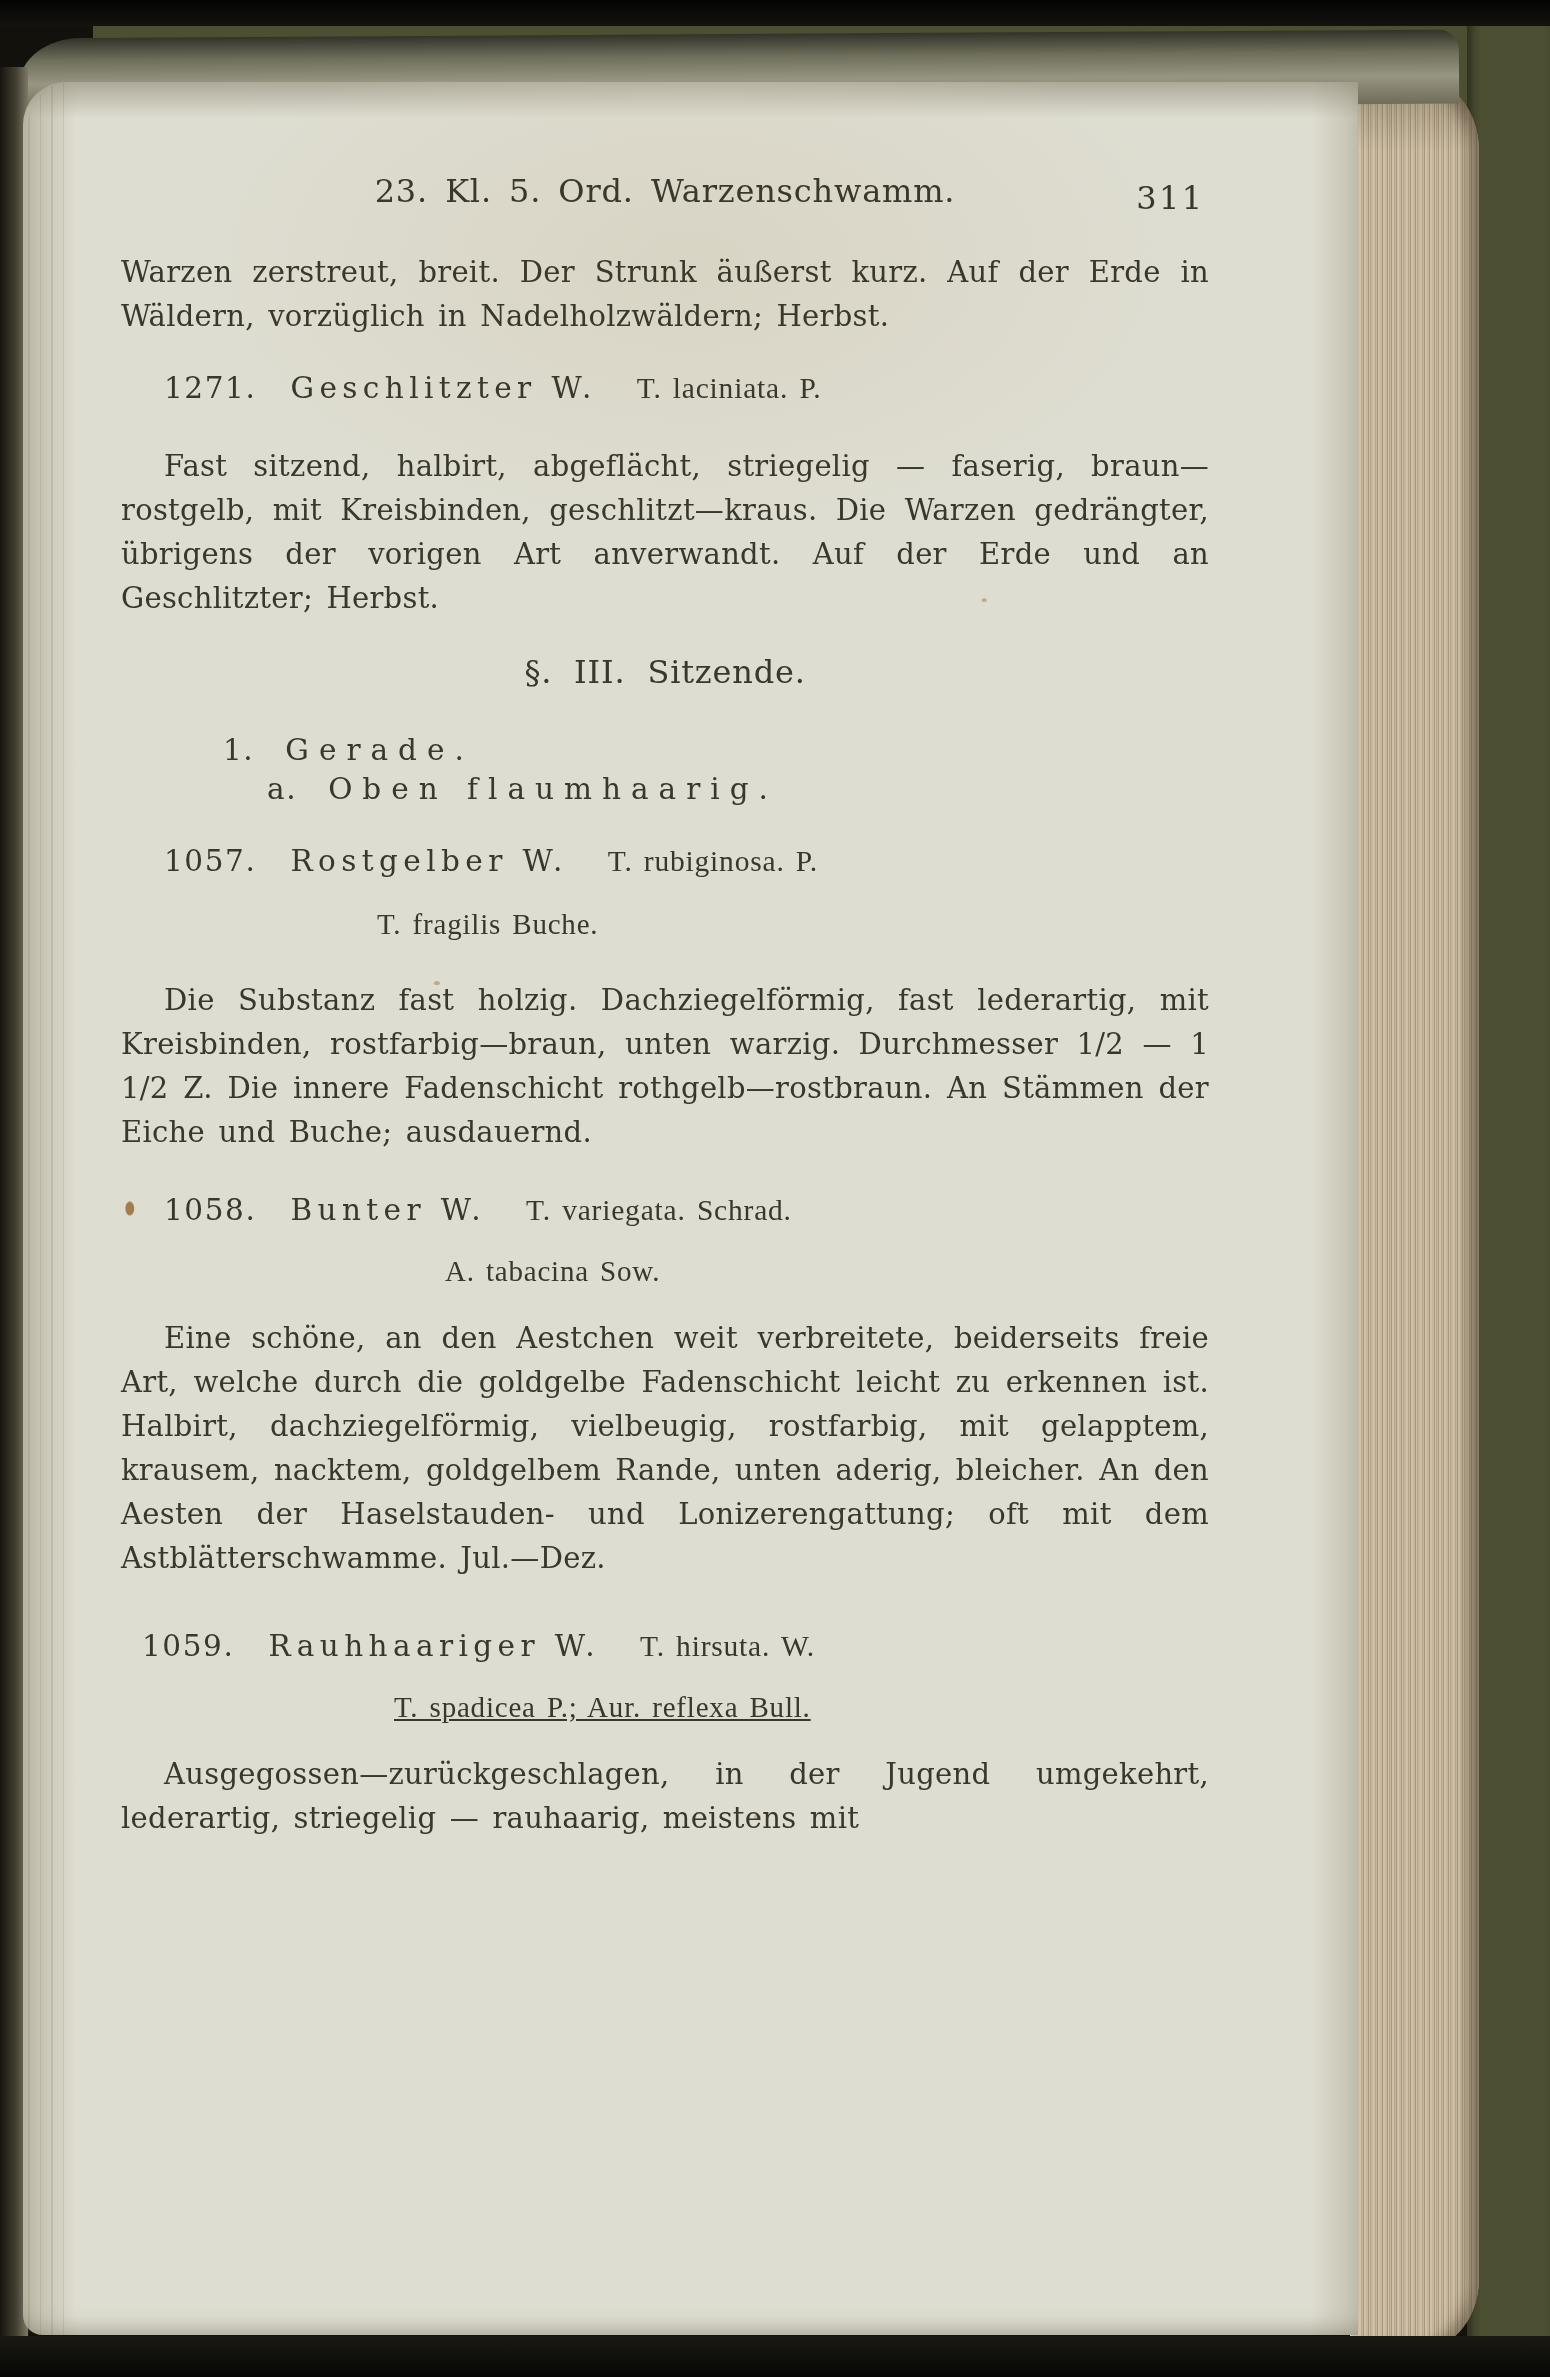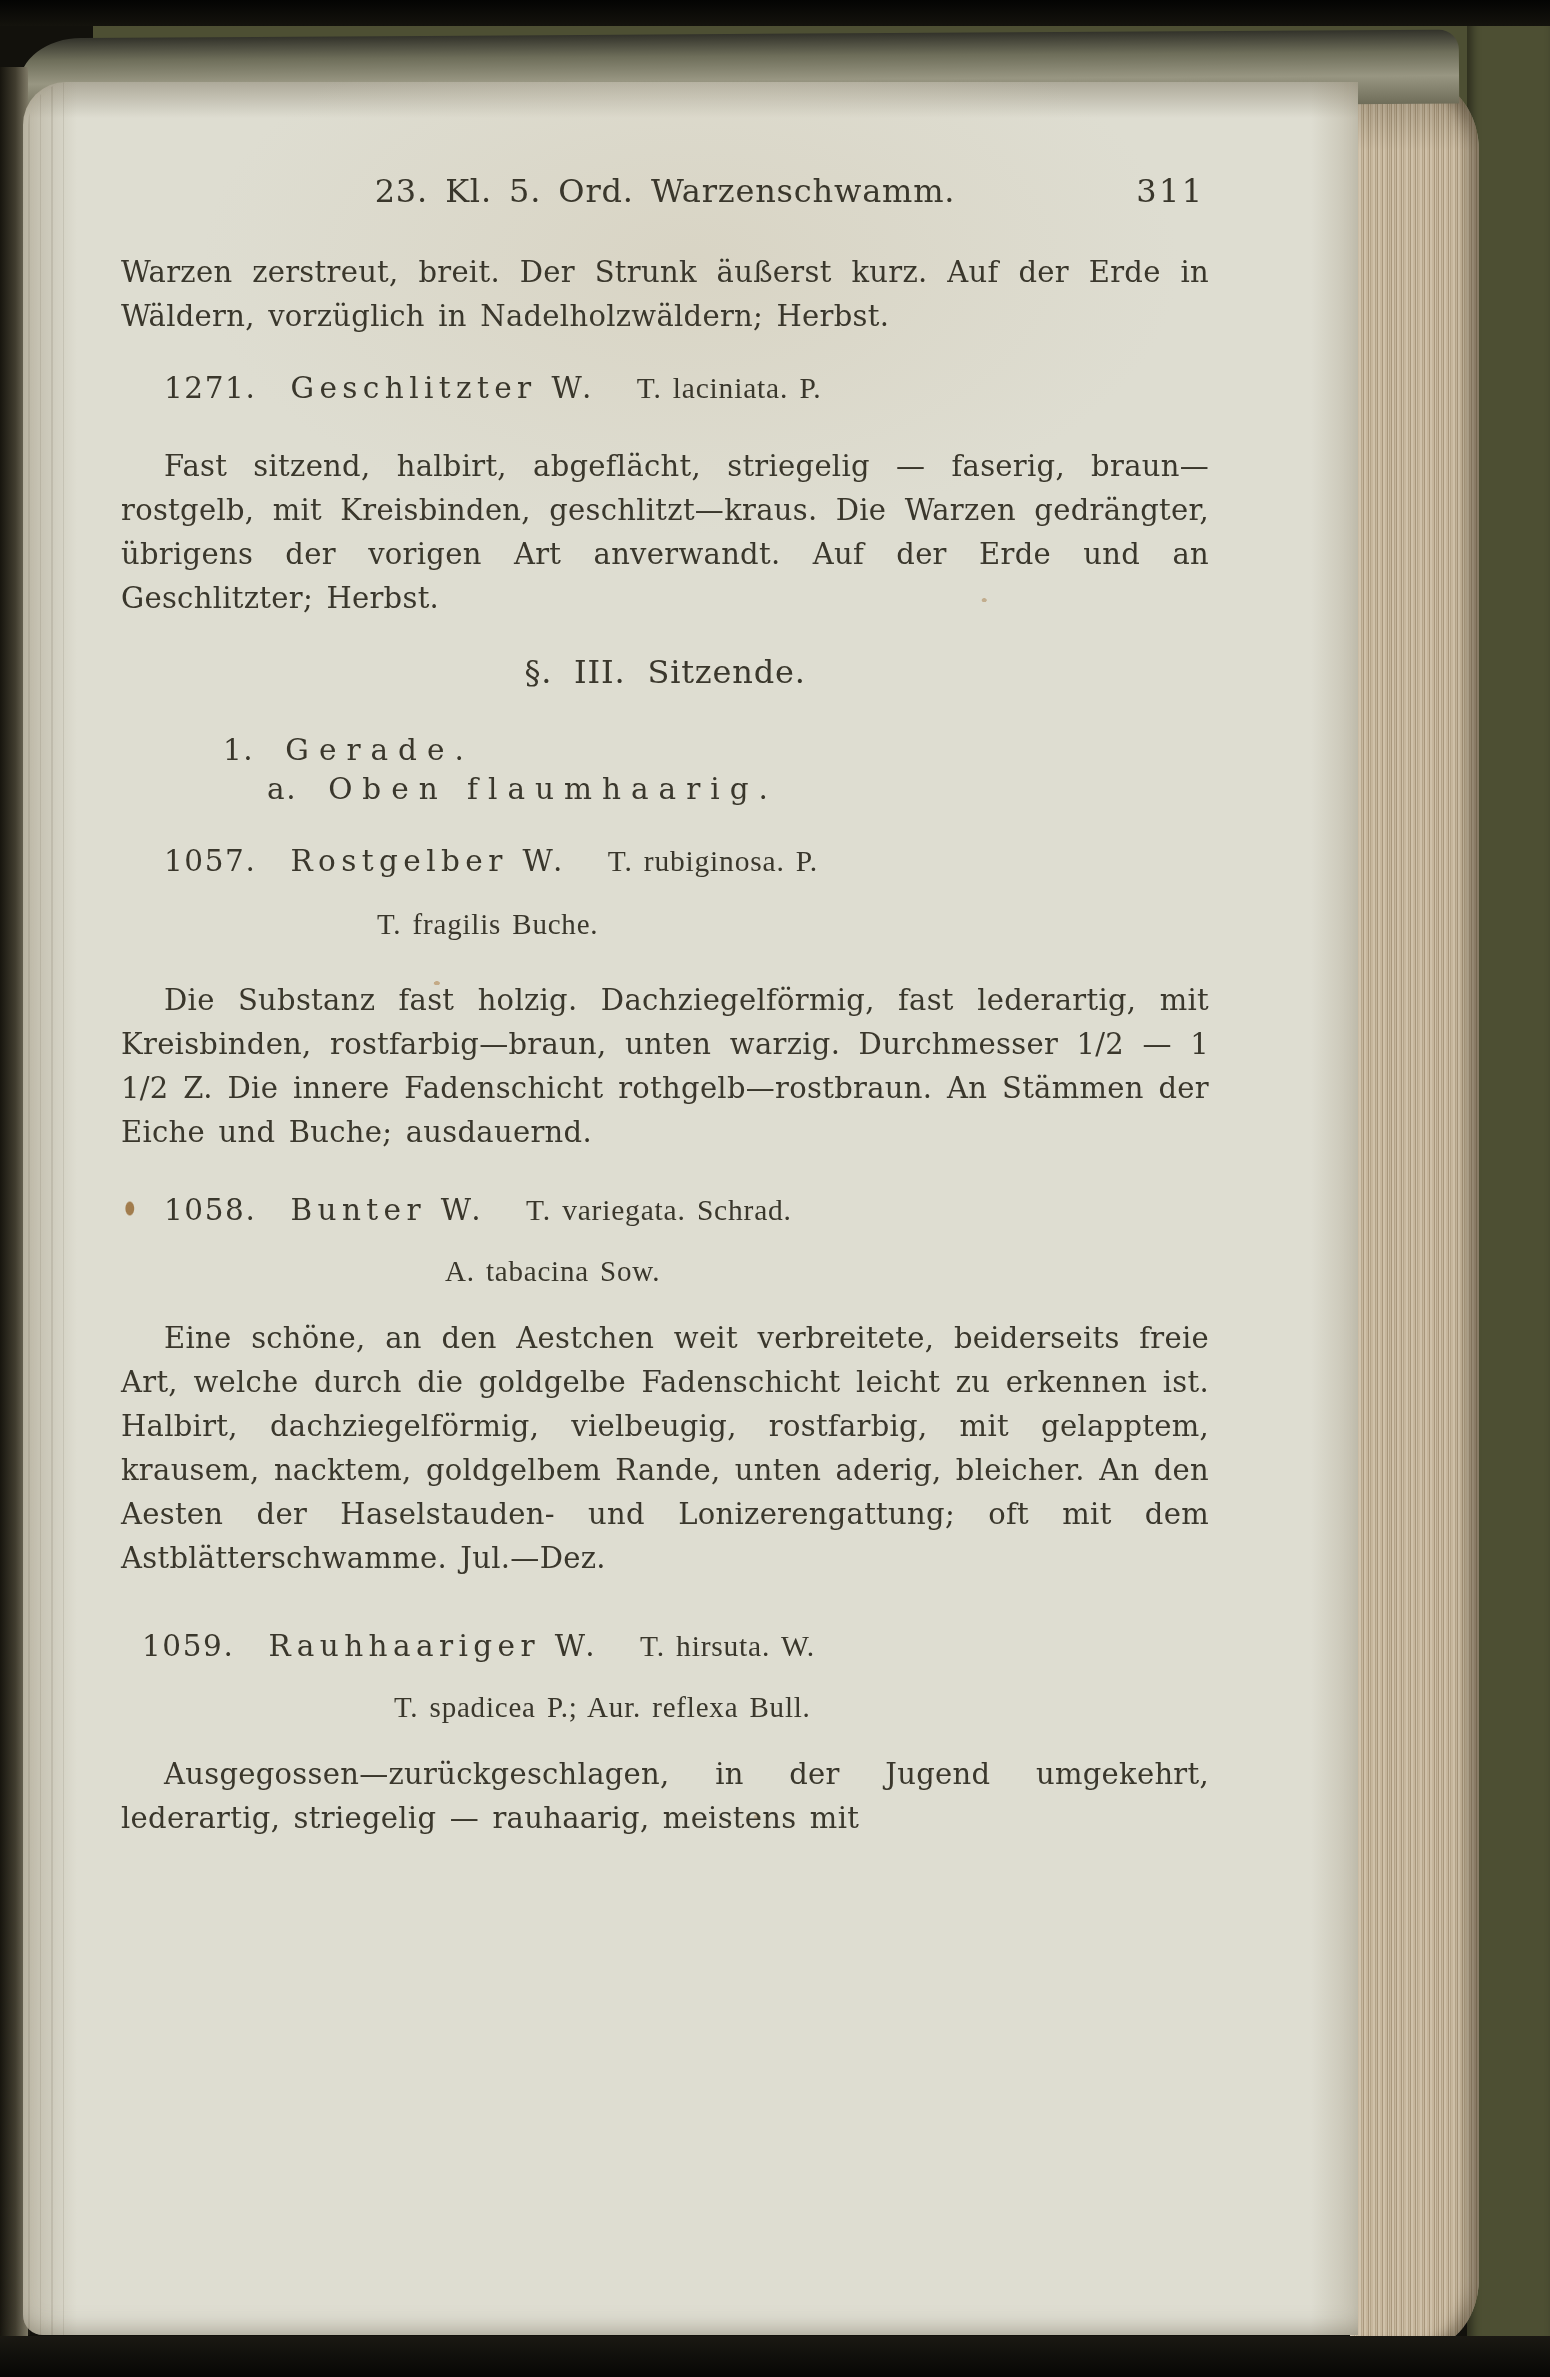--- a/index.html
+++ b/index.html
@@ -59,21 +59,21 @@
     border-top-left-radius:43px;border-bottom-left-radius:20px;
     box-shadow:inset 0 -15.5px 23px -14px rgba(110,102,84,.6);}
   .page::before{content:"";position:absolute;left:4.7px;top:0;bottom:0;width:43px;
     background:repeating-linear-gradient(90deg, rgba(90,80,60,.22) 0 1.6px, rgba(0,0,0,0) 1.6px 11.6px);
     border-top-left-radius:43px;opacity:.6;}
   .page-inner{position:absolute;left:0;top:0;width:100%;height:100%;
     box-sizing:border-box;padding:72px 149px 0 98px;color:#3a372c;}
   
   .running-head{position:relative;text-align:center;font-size:32px;line-height:37px;
     margin-top:19.4px;letter-spacing:0.8px;word-spacing:6.2px;}
-  .running-head .pageno{position:absolute;right:4.7px;top:0;letter-spacing:2.3px;}
+  .running-head .pageno{position:absolute;right:4.7px;top:7px;letter-spacing:2.3px;}
   .para{font-size:29px;line-height:44px;text-align:justify;word-spacing:3.9px;
     letter-spacing:0.3px;}
   .indent{text-indent:43px;}
   .entry{font-size:29.5px;line-height:39px;margin-left:43px;white-space:nowrap;}
   .entry .num{margin-right:34px;letter-spacing:1.6px;}
   .entry .gname{letter-spacing:5.4px;margin-right:40px;}
   .latin{font-family:"Liberation Serif", serif;letter-spacing:0.8px;word-spacing:3.1px;}
   .section-head{text-align:center;font-size:32px;line-height:39px;word-spacing:11px;
     letter-spacing:0.8px;}
   .sub1{font-size:29.5px;line-height:39px;margin-left:102px;letter-spacing:1.6px;}
@@ -87,21 +87,21 @@
   .m-sect{margin-top:33px;}
   .m-sub1{margin-top:39px;}
   .m-sub2{}
   .m-entry2{margin-top:33px;}
   .m-syn1{margin-top:25px;margin-left:256px;}
   .m-para3{margin-top:35px;}
   .m-entry3{margin-top:37px;}
   .m-syn2{margin-top:23px;margin-left:324px;}
   .m-para4{margin-top:26px;}
   .m-entry4{margin-top:47px;margin-left:21px;}
-  .m-syn3{margin-top:23px;margin-left:273px;}
+  .m-syn3{margin-top:23px;margin-left:273px;text-decoration:underline;}
   .m-para5{margin-top:25.6px;}
 </style>
 </head>
 <body>
 
 <div class="scene">
 
   <div class="marble-top marble"></div>
   <div class="board-right marble"></div>
   <div class="fore-edge"></div>

